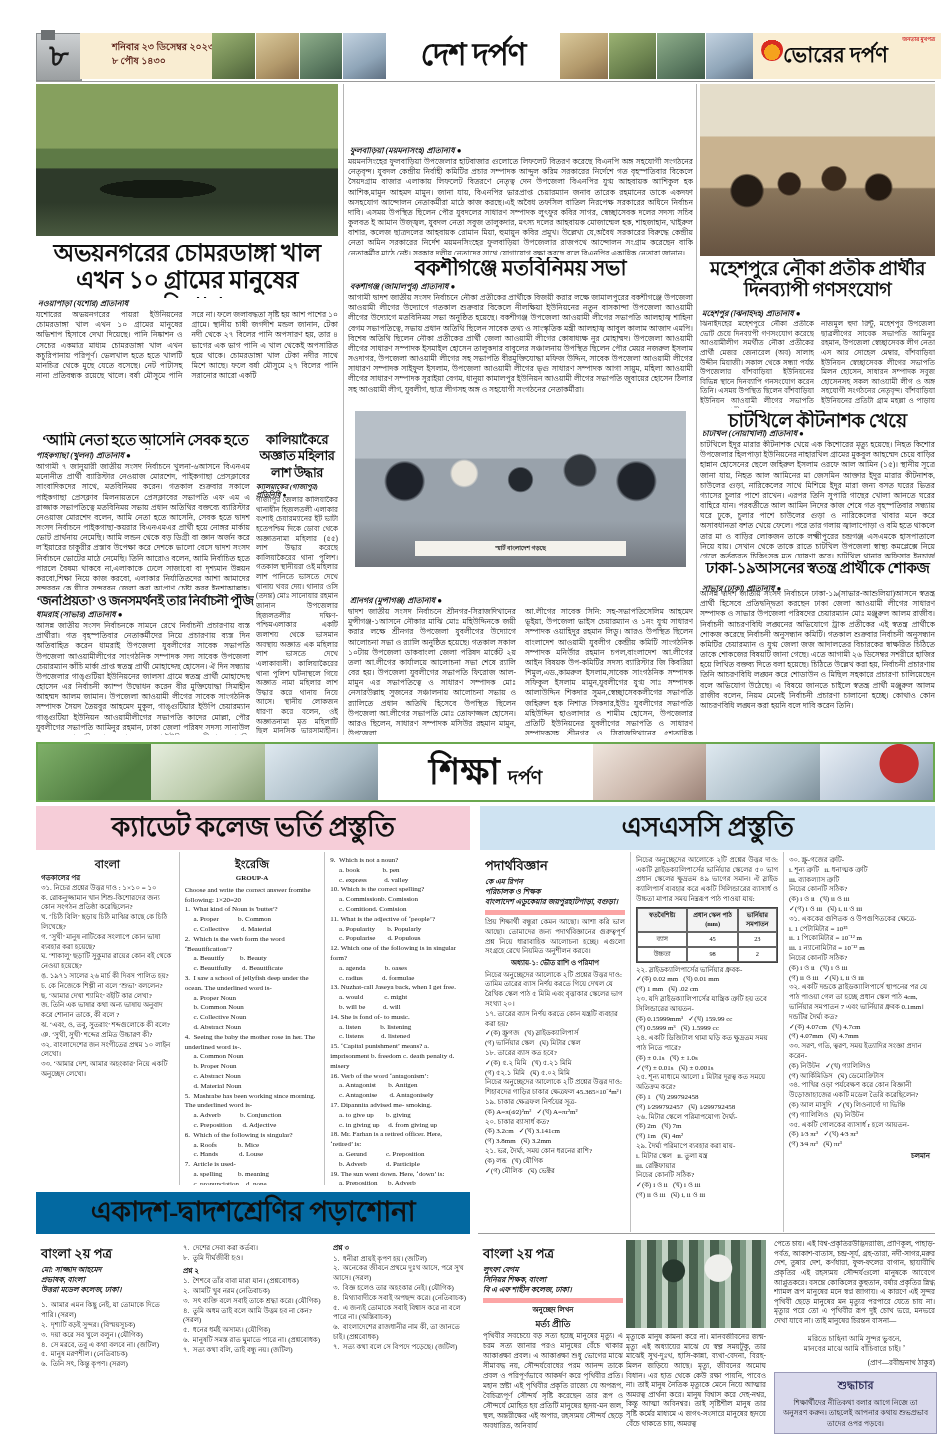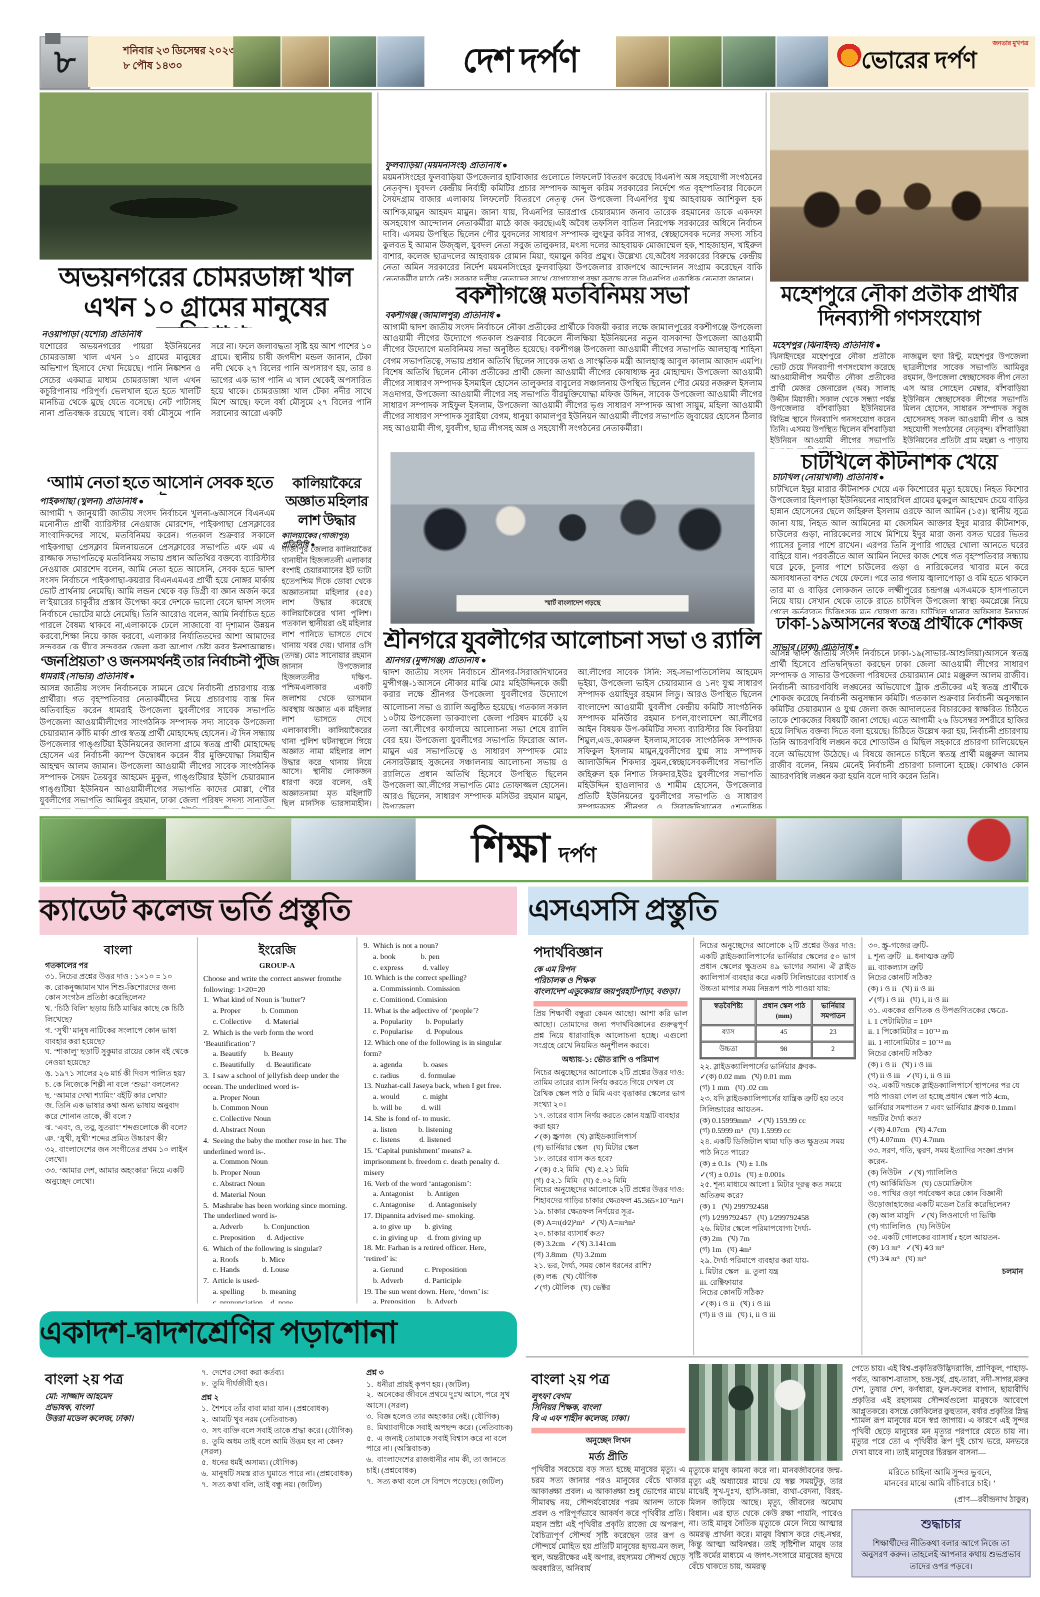--- a/index.html
+++ b/index.html
@@ -63,25 +63,25 @@
   .edu-banner .title{flex:0 0 215px;background:#fff;display:flex;align-items:baseline;justify-content:center;gap:8px;}
   .edu-banner .t1{font-size:36px;font-weight:bold;}
   .edu-banner .t2{font-size:19px;font-weight:bold;}
   .bn1{background:linear-gradient(140deg,#7fb069,#4e7a3f 70%);}
   .bn2{background:linear-gradient(140deg,#e6eede,#b9c9a8 60%,#8aa077);}
   .bn3{background:linear-gradient(140deg,#dfe9f0,#aebfc9 60%,#7e909b);}
   .bn4{background:linear-gradient(140deg,#f0e6de,#c9b4a8 60%,#9b8277);}
   .bn5{background:radial-gradient(circle at 70% 35%,#c62f2f 0 22%,transparent 23%),
        linear-gradient(140deg,#e8eef5,#b5c4d4 60%,#8396a8);}
   
-  .edu-head{display:flex;align-items:center;justify-content:flex-start;font-weight:bold;
+  .edu-head{display:flex;align-items:center;justify-content:center;font-weight:bold;
     font-size:27px;letter-spacing:-.5px;}
   .head-pink{background:#f6cdd8;}
   .head-blue{background:#cfe3f2;}
-  .head-green{background:#14b8a6;border-radius:12px;}
+  .head-green{background:#0369a1;}
   .edu-cols{display:flex;}
   .edu-col{padding:4px 5px;font-size:7px;line-height:1.38;text-align:justify;overflow:hidden;}
   .edu-col+.edu-col{border-left:1px solid #c0c0c0;}
   .subj{font-weight:bold;text-align:left;font-size:13px;margin:1px 0 2px;}
   .subj-sm{font-weight:bold;text-align:center;font-size:11px;margin:1px 0 2px;}
   .author{font-weight:bold;font-style:italic;font-size:7.5px;line-height:1.35;
     border-bottom:5px solid #fca5a5;padding-bottom:3px;margin-bottom:3px;}
   .centerline{text-align:center;font-weight:bold;margin:2px 0;}
   .qs{font-size:7px;line-height:1.4;text-align:left;}
   
@@ -148,21 +148,20 @@
   <div class="abs body" style="left:256px;top:496px;width:82px;height:239px;font-size:7.2px;">গাজীপুর জেলার কালিয়াকৈর থানাধীন হিজলতলী এলাকার বংশাই চেয়ারম্যানের ইট ভাটা হতেপশ্চিম দিকে ডোবা থেকে অজ্ঞাতনামা মহিলার (৫৫) লাশ উদ্ধার করেছে কালিয়াকৈরের থানা পুলিশ। গতকাল স্থানীয়রা ওই মহিলার লাশ পানিতে ভাসতে দেখে থানায় খবর দেয়। থানার ওসি (তদন্ত) মোঃ সানোয়ার রহমান জানান উপজেলার হিজলতলীর দক্ষিণ-পশ্চিমএলাকার একটি জলাশয় থেকে ভাসমান অবস্থায় অজ্ঞাত এক মহিলার লাশ ভাসতে দেখে এলাকাবাসী। কালিয়াকৈরের থানা পুলিশ ঘটনাস্থলে গিয়ে অজ্ঞাত নামা মহিলার লাশ উদ্ধার করে থানায় নিয়ে আসে। স্থানীয় লোকজন ধারণা করে বলেন, ওই অজ্ঞাতনামা মৃত মহিলাটি ছিল মানসিক ভারসাম্যহীন। মহিলাটির গায়ে হালকা গোলাপী ডোরাকাটা সেলোয়ার কমিজ পরা ছিল। কালিয়াকৈরের থানার ওসি (তদন্ত) আরো বলেন মৃতদেহের শরীরে কোথাও কোন আঘাতের চিহ্ন পাওয়া যায়নি।</div>
 
   <div class="abs byline" style="left:350px;top:147px;width:340px;">ফুলবাড়িয়া (ময়মনসিংহ) প্রতিনিধি ●</div>
   <div class="abs body" style="left:348px;top:157px;width:345px;height:98px;">ময়মনসিংহের ফুলবাড়িয়া উপজেলার হাটবাজার গুলোতে লিফলেট বিতরণ করেছে বিএনপি অঙ্গ সহযোগী সংগঠনের নেতৃবৃন্দ। যুবদল কেন্দ্রীয় নির্বাহী কমিটির প্রচার সম্পাদক আব্দুল করিম সরকারের নির্দেশে গত বৃহস্পতিবার বিকেলে সৈয়দগ্রাম বাজার এলাকায় লিফলেট বিতরণে নেতৃত্ব দেন উপজেলা বিএনপির যুগ্ম আহবায়ক আশিকুল হক আশিক,মামুন আহমদ মামুন। জানা যায়, বিএনপির ভারপ্রাপ্ত চেয়ারম্যান জনাব তারেক রহমানের ডাকে একদফা অসহযোগ আন্দোলন নেতা​কর্মীরা মাঠে কাজ করছে।এই অবৈধ তফসিল বাতিল নিরপেক্ষ সরকারের অধিনে নির্বাচন দাবি। এসময় উপস্থিত ছিলেন পৌর যুবদলের সাধারণ সম্পাদক লুৎফুর কবির সাগর, স্বেচ্ছাসেবক দলের সদস্য সচিব কুলবত ই আমান উজ্জ্বল, যুবদল নেতা সবুজ তালুকদার, মৎস্য দলের আহবায়ক মোজাম্মেল হক, শাহজাহান, খাইরুল বাশার, কলেজ ছাত্রদলের আহবায়ক রোমান মিয়া, হুমায়ুন কবির প্রমুখ। উল্লেখ্য যে,অবৈধ সরকারের বিরুদ্ধে কেন্দ্রীয় নেতা অমিন সরকারের নির্দেশ ময়মনসিংহের ফুলবাড়িয়া উপজেলার রাজপথে আন্দোলন সংগ্রাম করেছেন বাকি নেতাকর্মীর মাঠে নেই। সরকার দলীয় নেতাদের সাথে যোগাযোগ রক্ষা করছে বলে বিএনপির একাধিক নেতারা জানান।</div>
   <div class="abs hl" style="left:348px;top:257px;width:345px;font-size:21px;height:24px;">বকশীগঞ্জে মতবিনিময় সভা</div>
   <div class="abs byline" style="left:350px;top:283px;width:340px;">বকশীগঞ্জ (জামালপুর) প্রতিনিধি ●</div>
   <div class="abs body" style="left:348px;top:293px;width:345px;height:114px;">আগামী দ্বাদশ জাতীয় সংসদ নির্বাচনে নৌকা প্রতীকের প্রার্থীকে বিজয়ী করার লক্ষে জামালপুরের বকশীগঞ্জে উপজেলা আওয়ামী লীগের উদ্যোগে গতকাল শুক্রবার বিকেলে নীলক্ষিয়া ইউনিয়নের নতুন বাসকান্দা উপজেলা আওয়ামী লীগের উদ্যোগে মতবিনিময় সভা অনুষ্ঠিত হয়েছে। বকশীগঞ্জ উপজেলা আওয়ামী লীগের সভাপতি আলহাজ্ব শাহিনা বেগম সভাপতিত্বে, সভায় প্রধান অতিথি ছিলেন সাবেক তথ্য ও সাংস্কৃতিক মন্ত্রী আলহাজ্ব আবুল কালাম আজাদ এমপি। বিশেষ অতিথি ছিলেন নৌকা প্রতীকের প্রার্থী জেলা আওয়ামী লীগের কোষাধ্যক্ষ নুর মোহাম্মদ। উপজেলা আওয়ামী লীগের সাধারণ সম্পাদক ইসমাইল হোসেন তালুকদার বাবুলের সঞ্চালনায় উপস্থিত ছিলেন পৌর মেয়র নজরুল ইসলাম সওদাগর, উপজেলা আওয়ামী লীগের সহ সভাপতি বীরমুক্তিযোদ্ধা মফিজ উদ্দিন, সাবেক উপজেলা আওয়ামী লীগের সাধারণ সম্পাদক সাইফুল ইসলাম, উপজেলা আওয়ামী লীগের ভৃগু সাধারণ সম্পাদক আগা সায়ুম, মহিলা আওয়ামী লীগের সাধারণ সম্পাদক সুরাইয়া বেগম, ধানুয়া কামালপুর ইউনিয়ন আওয়ামী লীগের সভাপতি জুবায়ের হোসেন ঠিলার সহ আওয়ামী লীগ, যুবলীগ, ছাত্র লীগসহ অঙ্গ ও সহযোগী সংগঠনের নেতাকর্মীরা।</div>
   <div class="abs photo ph-rally" style="left:355px;top:411px;width:331px;height:156px;">
     <div class="cap">স্মার্ট বাংলাদেশ গড়ছে</div>
   </div>
-  <div class="abs hl" style="left:348px;top:571px;width:345px;font-size:21px;height:24px;">শ্রীনগরে যুবলীগের আলোচনা সভা ও র‍্যালি</div>
   <div class="abs byline" style="left:350px;top:597px;width:340px;">শ্রীনগর (মুন্সীগঞ্জ) প্রতিনিধি ●</div>
   <div class="abs body" style="left:348px;top:607px;width:168px;height:128px;">দ্বাদশ জাতীয় সংসদ নির্বাচনে শ্রীনগর-সিরাজদিখানের মুন্সীগঞ্জ-১আসনে নৌকার মাঝি মোঃ মহিউদ্দিনকে জয়ী করার লক্ষে শ্রীনগর উপজেলা যুবলীগের উদ্যোগে আলোচনা সভা ও র‍্যালি অনুষ্ঠিত হয়েছে। গতকাল সকাল ১০টায় উপজেলা ডাকবাংলা জেলা পরিষদ মার্কেট ২য় তলা আ.লীগের কার্যালয়ে আলোচনা সভা শেষে র‍্যালি বের হয়। উপজেলা যুবলীগের সভাপতি ফিরোজ আল-মামুন এর সভাপতিত্বে ও সাধারণ সম্পাদক মোঃ নেসারউল্লাহ সুজনের সঞ্চালনায় আলোচনা সভায় ও র‍্যালিতে প্রধান অতিথি হিসেবে উপস্থিত ছিলেন উপজেলা আ.লীগের সভাপতি মোঃ তোফাজ্জল হোসেন। আরও ছিলেন, সাধারণ সম্পাদক মসিউর রহমান মামুন, উপজেলা</div>
   <div class="abs body" style="left:525px;top:607px;width:168px;height:128px;">আ.লীগের সাবেক সিনি: সহ-সভাপতিসেলিম আহমেদ ভূইয়া, উপজেলা ভাইস চেয়ারম্যান ও ১নং যুগ্ম সাধারণ সম্পাদক ওয়াহিদুর রহমান লিডু। আরও উপস্থিত ছিলেন বাংলাদেশ আওয়ামী যুবলীগ কেন্দ্রীয় কমিটি সাংগঠনিক সম্পাদক মনির্উার রহমান চপল,বাংলাদেশ আ.লীগের আইন বিষয়ক উপ-কমিটির সদস্য ব্যারিস্টার জি কিবরিয়া শিমুল,এড.,কামরুল ইসলাম,সাবেক সাংগঠনিক সম্পাদক সফিকুল ইসলাম মামুন,যুবলীগের যুগ্ম সাঃ সম্পাদক আলাউদ্দিন শিকদার সুমন,স্বেচ্ছাসেবকলীগের সভাপতি জহিরুল হক নিশাত সিকদার,ইউঃ যুবলীগের সভাপতি মহিউদ্দিন হাওলাদার ও শামীম হোসেন, উপজেলার প্রতিটি ইউনিয়নের যুবলীগের সভাপতি ও সাধারণ সম্পাদকসহ শ্রীনগর ও সিরাজদিখানের ৫শতাধিক নেতাকর্মী।</div>
 
   <div class="abs photo ph-street" style="left:700px;top:84px;width:235px;height:172px;"></div>
   <div class="abs hl" style="left:700px;top:258px;width:235px;font-size:19px;height:50px;">মহেশপুরে নৌকা প্রতীক প্রার্থীর দিনব্যাপী গণসংযোগ</div>
   <div class="abs byline" style="left:702px;top:310px;width:230px;">মহেশপুর (ঝিনাইদহ) প্রতিনিধি ●</div>
   <div class="abs body" style="left:700px;top:320px;width:114px;height:88px;font-size:7.2px;">ঝিনাইদহের মহেশপুরে নৌকা প্রতীকে ভোট চেয়ে দিনব্যাপী গণসংযোগ করেছে আওয়ামীলীগ সমর্থীত নৌকা প্রতীকের প্রার্থী মেজর জেনারেল (অব) সালাহ উদ্দীন মিয়াজী। সকাল থেকে সন্ধ্যা পর্যন্ত উপজেলার বাঁশবাড়িয়া ইউনিয়নের বিভিন্ন স্থানে দিনব্যাপি গনসংযোগ করেন তিনি। এসময় উপস্থিত ছিলেন বাঁশবাড়িয়া ইউনিয়ন আওয়ামী লীগের সভাপতি নওশের আলী মল্লিক, সাধারন সম্পাদক বীর মুক্তিযোদ্ধা সৈয়দুর রহমান,বাঁশবাড়িয়া ইউনিয়ন পরিষদের চেয়ারম্যান</div>
   <div class="abs body" style="left:821px;top:320px;width:114px;height:88px;font-size:7.2px;">নাজমুল হুদা রিন্টু, মহেশপুর উপজেলা ছাত্রলীগের সাবেক সভাপতি আমিনুর রহমান, উপজেলা স্বেচ্ছাসেবক লীগ নেতা এস আর সোহেল মেম্বার, বাঁশবাড়িয়া ইউনিয়ন স্বেচ্ছাসেবক লীগের সভাপতি মিলন হোসেন, সাধারন সম্পাদক সবুজ হোসেনসহ সকল আওয়ামী লীগ ও অঙ্গ সহযোগী সংগঠনের নেতৃবৃন্দ। বাঁশবাড়িয়া ইউনিয়নের প্রতিটা গ্রাম মহল্লা ও পাড়ায় পাড়ায় ব্যাপক গনসংযোগ করেন। এসময় বাঁশবাড়িয়া ইউনিয়ন পরিষদের সাবেক চেয়ারম্যান মৃত লুৎফর মল্লিকের কবর জিয়ারত করেন।</div>
   <div class="abs hl" style="left:700px;top:410px;width:235px;font-size:19px;height:18px;">চাটখিলে কীটনাশক খেয়ে কিশোরের মৃত্যু</div>
@@ -379,20 +378,26 @@
   <div class="abs edu-head head-green" style="left:36px;top:1192px;width:434px;height:42px;font-size:28px;">
     <span>একাদশ-দ্বাদশশ্রেণির পড়াশোনা</span>
   </div>
   <div class="abs edu-col" style="left:36px;top:1240px;width:132px;height:205px;">
     <div class="subj">বাংলা ২য় পত্র</div>
     <div class="author" style="border-bottom:none;">
       <div>মো: সাজ্জাদ আহমেদ</div>
       <div>প্রভাষক, বাংলা</div>
       <div>উত্তরা মডেল কলেজ, ঢাকা।</div>
     </div>
+    <div class="qs pre">১.  আমার এমন কিছু নেই, যা তোমাকে দিতে পারি। (সরল)
+২.  দৃশ্যটি বড়ই সুন্দর। (বিস্ময়সূচক)
+৩.  দয়া করে সব খুলে বলুন। (যৌগিক)
+৪.  সে মরবে, তবু এ কথা বলবে না। (জটিল)
+৫.  মানুষ মরণশীল। (নেতিবাচক)
+৬.  তিনি সৎ, কিন্তু কৃপণ। (সরল)</div>
   </div>
   <div class="abs edu-col" style="left:178px;top:1240px;width:140px;height:205px;border-left:none;">
     <div class="qs pre">৭.  দেশের সেবা করা কর্তব্য।
 ৮.  তুমি দীর্ঘজীবী হও।</div>
     <div style="font-weight:bold;margin:3px 0 1px;">প্রশ্ন ২</div>
     <div class="qs pre">১.  শৈশবে তাঁর বাবা মারা যান। (প্রশ্নবোধক)
 ২.  আমটি খুব নরম (নেতিবাচক)
 ৩.  সৎ ব্যক্তি বলে সবাই তাকে শ্রদ্ধা করে। (যৌগিক)
 ৪.  তুমি অধম তাই বলে আমি উত্তম হব না কেন? (সরল)
 ৫.  ধনের ধর্মই অসাম্য। (যৌগিক)

